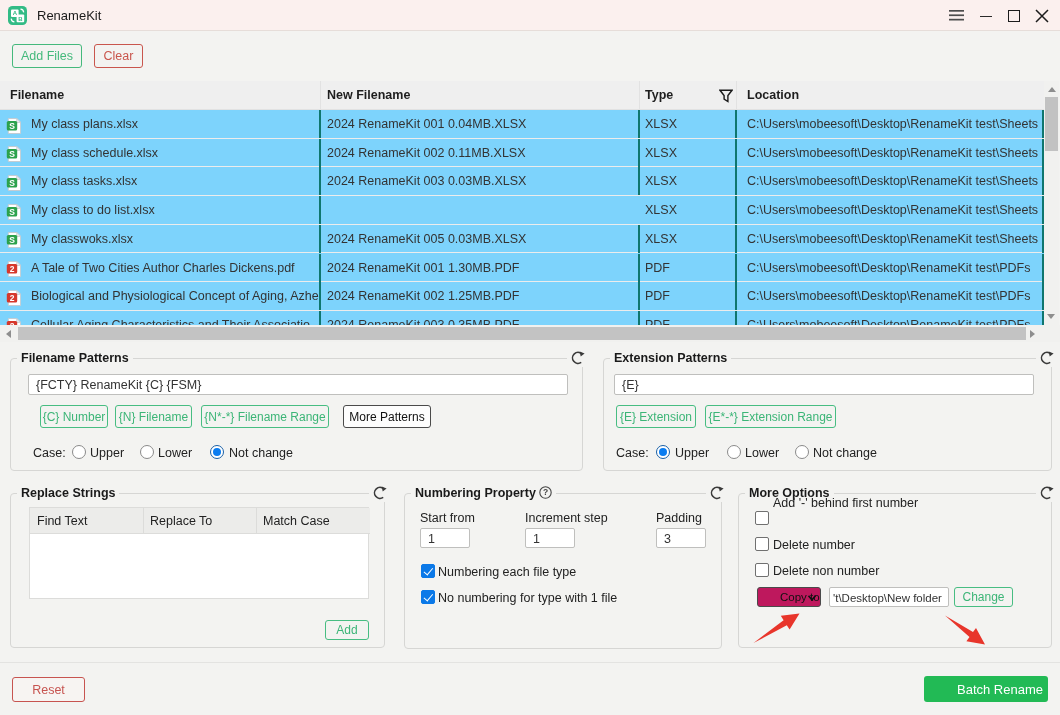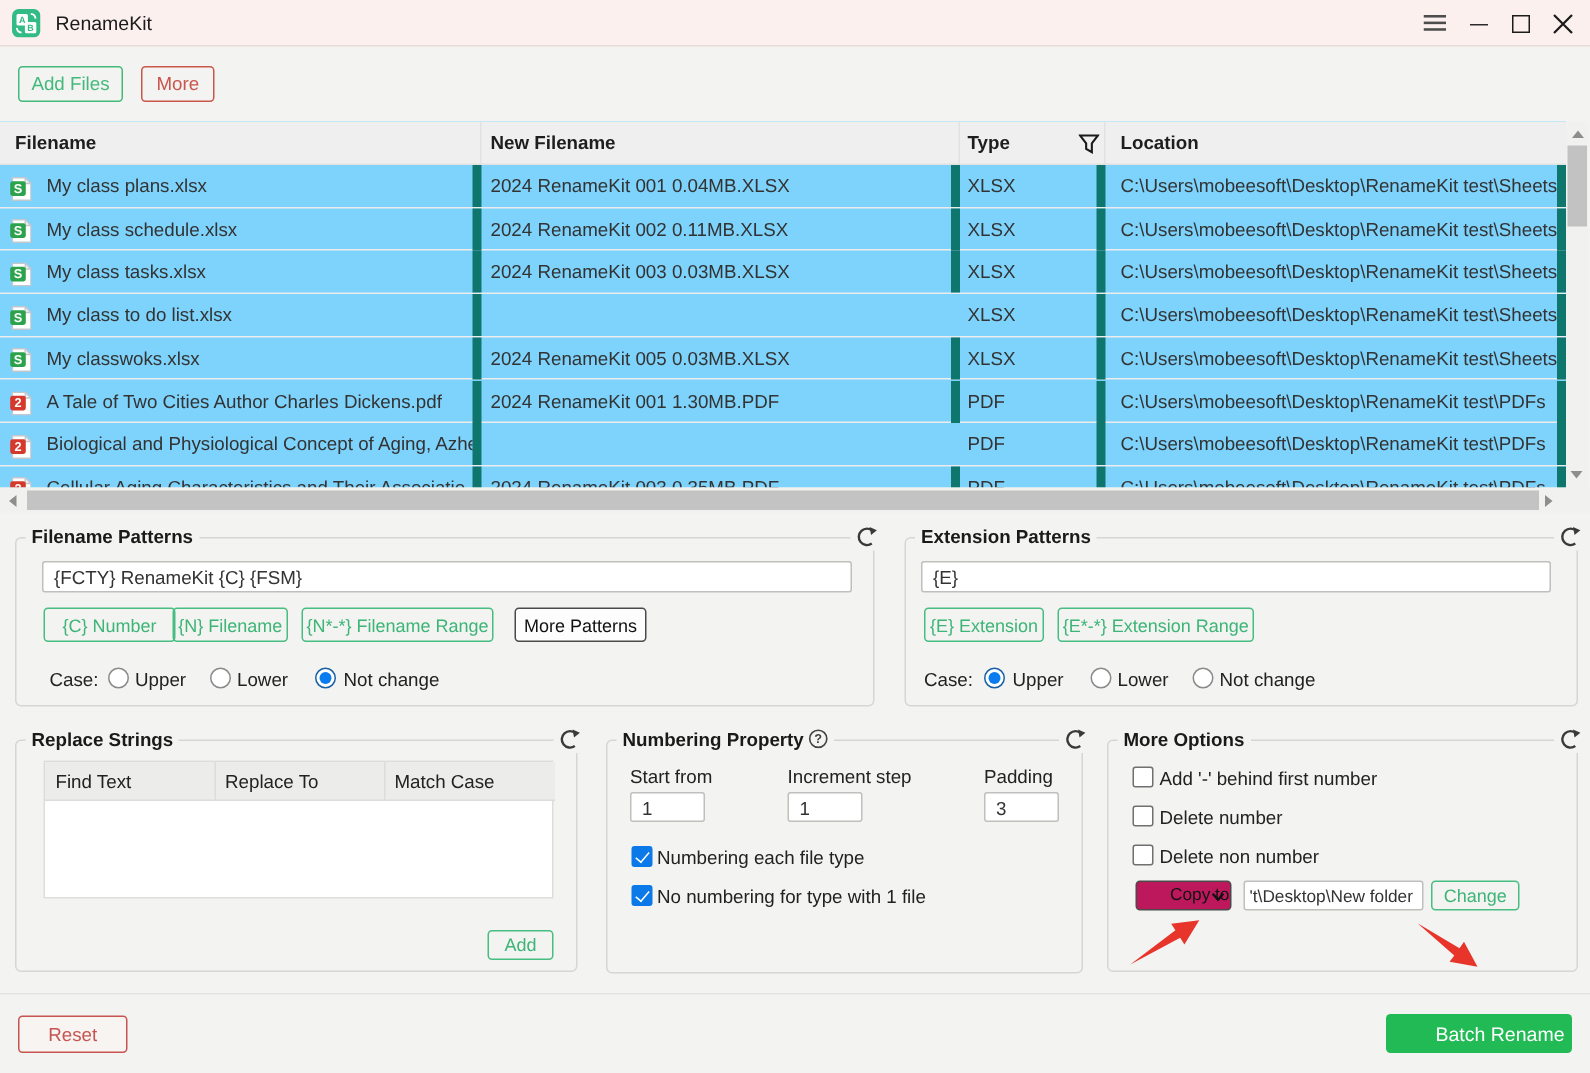--- a/index.html
+++ b/index.html
@@ -9,21 +9,21 @@
 #apptitle{left:37px;top:8px;font-size:13px;color:#1b1b1b;}
 
 .btn-outline{display:flex;align-items:center;justify-content:center;border-radius:3px;background:transparent;font-size:12.5px;}
 #btn-add{left:12px;top:44px;width:70px;height:24px;border:1px solid #44b97c;color:#44b97c;}
 #btn-clear{left:94px;top:44px;width:49px;height:24px;border:1px solid #c9564d;color:#c9564d;}
 
 #table{left:0;top:81px;width:1044px;height:244px;background:#7dd3fc;overflow:hidden;}
 #thead{position:absolute;left:0;top:0;width:1044px;height:29px;background:#efefef;border-bottom:1px solid #e2e2e2;font-weight:bold;font-size:12.5px;color:#1e1e1e;}
 .hcell{position:absolute;top:0;height:29px;line-height:29px;border-right:1px solid #e2e2e2;overflow:hidden;white-space:nowrap;}
 .row{position:absolute;left:0;width:1044px;height:28.7px;border-bottom:1px solid #ececec;font-size:12.5px;color:#333;}
-.cell{position:absolute;top:0;height:28px;line-height:28px;border-right:6px solid #0f766e;overflow:hidden;white-space:nowrap;}
+.cell{position:absolute;top:0;height:28px;line-height:28px;border-right:2px solid #0f766e;overflow:hidden;white-space:nowrap;}
 .c1{left:0;width:321px;padding-left:31px;}
 .c2{left:321px;width:319px;padding-left:6px;}
 .c3{left:640px;width:97px;padding-left:5px;}
 .c4{left:737px;width:307px;padding-left:10px;}
 .ficon{position:absolute;left:6px;top:7.5px;width:15px;height:16px;}
 
 #vscroll{left:1044px;top:81px;width:15px;height:244px;background:#f1f1ef;}
 #vthumb{position:absolute;left:1px;top:16px;width:13px;height:54px;background:#c2c2c2;}
 #hscroll{left:0;top:325px;width:1060px;height:17px;background:#f1f1ef;}
 #hthumb{position:absolute;left:18px;top:2px;width:1008px;height:13px;background:#c3c3c3;}
@@ -65,21 +65,21 @@
  <rect x="0" y="4.4" width="15" height="1.7" fill="#4d4d4d"></rect>
  <rect x="0" y="8.8" width="15" height="1.7" fill="#4d4d4d"></rect>
 </svg>
 <div class="abs" style="left:980px;top:15.5px;width:12px;height:1.6px;background:#2a2a2a"></div>
 <div class="abs" style="left:1008px;top:10px;width:11.5px;height:11.5px;border:1.4px solid #1c1c1c"></div>
 <svg class="abs" style="left:1035px;top:9px" width="14" height="14" viewBox="0 0 14 14">
  <path d="M1 1 L13 13 M13 1 L1 13" stroke="#1c1c1c" stroke-width="1.5"></path>
 </svg>
 
 <div id="btn-add" class="abs btn-outline">Add Files</div>
-<div id="btn-clear" class="abs btn-outline">More</div>
+<div id="btn-clear" class="abs btn-outline">Clear</div>
 
 <div id="table" class="abs">
  <div id="thead">
   <div class="hcell" style="left:0;width:321px;padding-left:10px;">Filename</div>
   <div class="hcell" style="left:321px;width:319px;padding-left:6px;">New Filename</div>
   <div class="hcell" style="left:640px;width:97px;padding-left:5px;">Type
     <svg style="position:absolute;left:79px;top:8px" width="14" height="14" viewBox="0 0 14 14">
           <path d="M1 1.3 H13 L8.9 6.6 V12.5 L5.1 10.2 V6.6 Z" fill="none" stroke="#1a1a1a" stroke-width="1.4"></path>
         </svg>
   </div>
@@ -159,20 +159,21 @@
         <div class="cell c4">C:\Users\mobeesoft\Desktop\RenameKit test\PDFs</div>
       </div>
  <div class="row" style="top:201.2px;">
         <svg class="ficon" width="15" height="16" viewBox="0 0 15 16">
           <path d="M2.3 0.5 H10.8 L14.6 4.3 V15.5 H2.3 Z" fill="#fff" stroke="#c3c8ce" stroke-width="0.9"></path>
           <path d="M10.8 0.5 L14.6 4.3 H10.8 Z" fill="#eef1f4" stroke="#c3c8ce" stroke-width="0.9"></path>
           <rect x="0.8" y="2.9" width="10.4" height="9.7" rx="1.6" fill="#d6382c"></rect>
           <text x="6" y="10.6" font-size="8.5" font-weight="bold" fill="#fff" text-anchor="middle" font-family="Liberation Sans">2</text>
         </svg>
         <div class="cell c1">Biological and Physiological Concept of Aging, Azheimer</div>
+        <div class="cell c2">2024 RenameKit 002 1.25MB.PDF</div>
         <div class="cell c3">PDF</div>
         <div class="cell c4">C:\Users\mobeesoft\Desktop\RenameKit test\PDFs</div>
       </div>
  <div class="row" style="top:229.9px;">
         <svg class="ficon" width="15" height="16" viewBox="0 0 15 16">
           <path d="M2.3 0.5 H10.8 L14.6 4.3 V15.5 H2.3 Z" fill="#fff" stroke="#c3c8ce" stroke-width="0.9"></path>
           <path d="M10.8 0.5 L14.6 4.3 H10.8 Z" fill="#eef1f4" stroke="#c3c8ce" stroke-width="0.9"></path>
           <rect x="0.8" y="2.9" width="10.4" height="9.7" rx="1.6" fill="#d6382c"></rect>
           <text x="6" y="10.6" font-size="8.5" font-weight="bold" fill="#fff" text-anchor="middle" font-family="Liberation Sans">2</text>
         </svg>
@@ -196,21 +197,21 @@
  <div class="sarrow" style="left:1030px;top:4.5px;border-top:4px solid transparent;border-bottom:4px solid transparent;border-left:5px solid #8e8e8e;"></div>
 </div>
 
 <div class="fs" style="left:10px;top:358px;width:573px;height:113px;">
  <div class="legend">Filename Patterns</div>
  <div class="ref"><svg width="14" height="14" viewBox="0 0 14 14">
         <path d="M10.8 2.9 A5.5 5.5 0 1 0 10.2 11.4" stroke="#3a3a3a" stroke-width="1.6" fill="none"></path>
         <path d="M8.7 0.4 L13.6 2.5 L9.7 5.6 Z" fill="#3a3a3a"></path>
       </svg></div>
  <div class="tinput" style="left:17px;top:15px;width:540px;height:21px;">{FCTY} RenameKit {C} {FSM}</div>
- <div class="gbtn" style="left:18px;top:46px;width:88px;">{C} Number</div>
+ <div class="gbtn" style="left:29px;top:46px;width:68px;">{C} Number</div>
  <div class="gbtn" style="left:104px;top:46px;width:77px;">{N} Filename</div>
  <div class="gbtn" style="left:190px;top:46px;width:128px;text-align:center;">{N*-*} Filename Range</div>
  <div class="kbtn" style="left:332px;top:46px;width:88px;">More Patterns</div>
  <div class="lbl" style="left:22px;top:87px;">Case:</div>
  <div class="radio" style="left:61px;top:86px;"></div>
     <div class="lbl" style="left:79px;top:87px;">Upper</div>
  <div class="radio" style="left:129px;top:86px;"></div>
     <div class="lbl" style="left:147px;top:87px;">Lower</div>
  <div class="radio on" style="left:199px;top:86px;"></div>
     <div class="lbl" style="left:218px;top:87px;">Not change</div>
@@ -273,21 +274,21 @@
     <div class="lbl" style="left:33px;top:97px;">No numbering for type with 1 file</div>
 </div>
 
 <div class="fs" style="left:738px;top:493px;width:314px;height:155px;">
  <div class="legend">More Options</div>
  <div class="ref"><svg width="14" height="14" viewBox="0 0 14 14">
         <path d="M10.8 2.9 A5.5 5.5 0 1 0 10.2 11.4" stroke="#3a3a3a" stroke-width="1.6" fill="none"></path>
         <path d="M8.7 0.4 L13.6 2.5 L9.7 5.6 Z" fill="#3a3a3a"></path>
       </svg></div>
  <div class="cb" style="left:16px;top:17px;"></div>
-    <div class="lbl" style="left:34px;top:18px;">Add '-' behind first number</div>
+    <div class="lbl" style="left:34px;top:2px;">Add '-' behind first number</div>
  <div class="cb" style="left:16px;top:43px;"></div>
     <div class="lbl" style="left:34px;top:44px;">Delete number</div>
  <div class="cb" style="left:16px;top:69px;"></div>
     <div class="lbl" style="left:34px;top:70px;">Delete non number</div>
  <div class="abs" style="left:18px;top:93px;width:64px;height:20px;border:1px solid #4a4a4a;border-radius:3px;background:#be185d;font-size:11.5px;color:#111;line-height:18px;padding-left:22px;">Copy to
    <svg style="position:absolute;right:4px;top:6.5px" width="8" height="6" viewBox="0 0 8 6">
         <path d="M0.5 0.8 L4 4.8 L7.5 0.8" stroke="#111" stroke-width="1.6" fill="none"></path>
       </svg>
  </div>
  <div class="tinput" style="left:90px;top:93px;width:120px;height:20px;padding-left:3px;font-size:11.5px;">'t\Desktop\New folder</div>

